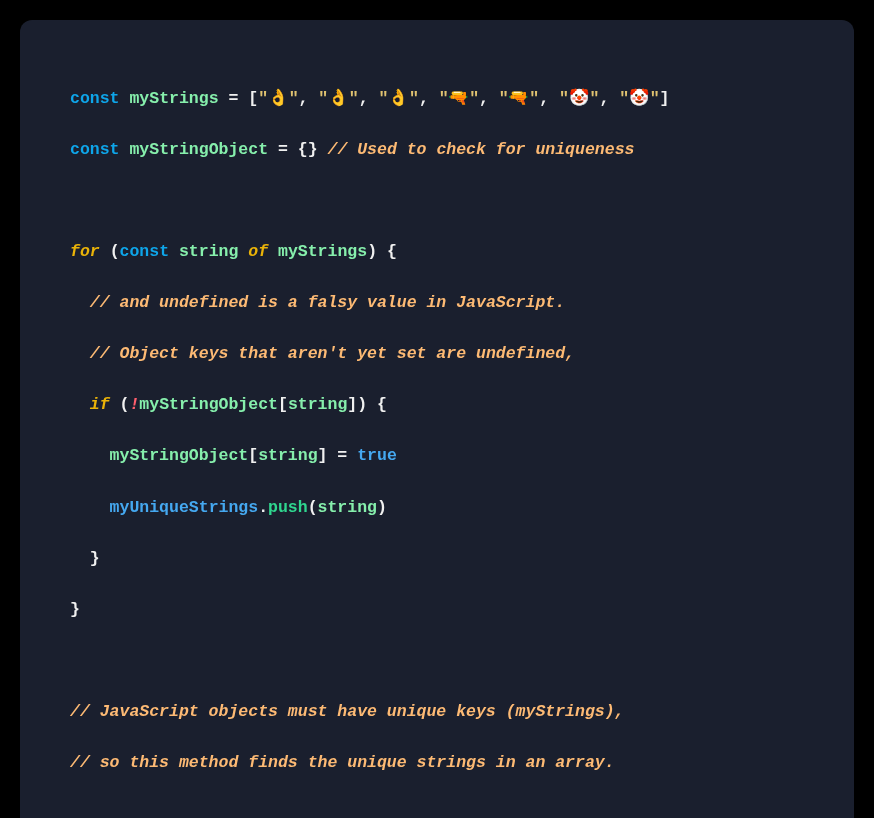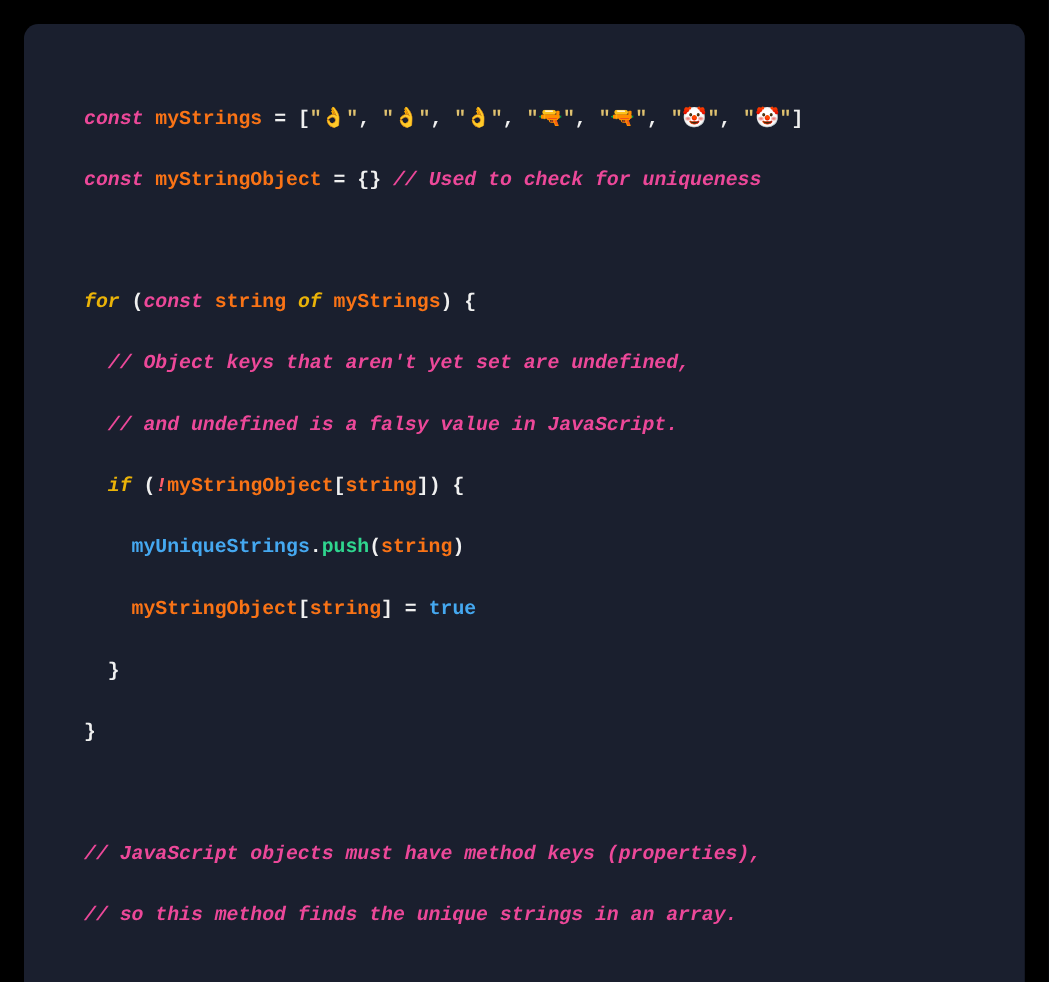--- a/index.html
+++ b/index.html
@@ -21,49 +21,49 @@
     box-shadow: 0 4px 20px rgba(0,0,0,0.5);
   }
   .code-block {
     font-size: 16.5px;
     line-height: 1.55;
     white-space: pre;
     overflow-x: auto;
     color: #e6e6e6;
   }
   .line { display: block; }
-  .kw-decl   { color: #ec4899; font-style: italic; }    
+  .kw-decl   { color: #0ea5e9; }    
   .kw-flow   { color: #eab308; font-style: italic; }    
   .kw-not    { color: #ff5e6c; font-style: italic; }    
-  .ident     { color: #f97316; }                          
+  .ident     { color: #86efac; }                          
   .ident-obj { color: #45a8f0; }                          
   .punct     { color: #f0f0f0; }                          
   .string    { color: #e0c270; }                          
-  .comment   { color: #ec4899; font-style: italic; font-family: Liberation Mono, monospace; }
+  .comment   { color: #fdba74; font-style: italic; font-family: Liberation Mono, monospace; }
   .method    { color: #2fd68f; font-weight: bold; }       
   .bool      { color: #45a8f0; }
 </style>
 </head>
 <body>
 
 <div class="code-card">
 <div class="code-block">
 <span class="line"><span class="kw-decl">const</span><span class="punct"> </span><span class="ident">myStrings</span><span class="punct"> = </span><span class="punct">[</span><span class="string"><span>"</span><span>👌</span><span>"</span></span><span class="punct">, </span><span class="string"><span>"</span><span>👌</span><span>"</span></span><span class="punct">, </span><span class="string"><span>"</span><span>👌</span><span>"</span></span><span class="punct">, </span><span class="string"><span>"</span><span>🔫</span><span>"</span></span><span class="punct">, </span><span class="string"><span>"</span><span>🔫</span><span>"</span></span><span class="punct">, </span><span class="string"><span>"</span><span>🤡</span><span>"</span></span><span class="punct">, </span><span class="string"><span>"</span><span>🤡</span><span>"</span></span><span class="punct">]</span></span>
 <span class="line"><span class="kw-decl">const</span><span class="punct"> </span><span class="ident">myStringObject</span><span class="punct"> = </span><span class="punct">{}</span><span class="punct"> </span><span class="comment">// Used to check for uniqueness</span></span>
 <span class="line"> </span>
 <span class="line"><span class="kw-flow">for</span><span class="punct"> </span><span class="punct">(</span><span class="kw-decl">const</span><span class="punct"> </span><span class="ident">string</span><span class="punct"> </span><span class="kw-flow">of</span><span class="punct"> </span><span class="ident">myStrings</span><span class="punct">)</span><span class="punct"> </span><span class="punct">{</span></span>
+<span class="line">  <span class="comment">// and undefined is a falsy value in JavaScript.</span></span>
 <span class="line">  <span class="comment">// Object keys that aren't yet set are undefined,</span></span>
-<span class="line">  <span class="comment">// and undefined is a falsy value in JavaScript.</span></span>
 <span class="line">  <span class="kw-flow">if</span><span class="punct"> </span><span class="punct">(</span><span class="kw-not">!</span><span class="ident">myStringObject</span><span class="punct">[</span><span class="ident">string</span><span class="punct">]</span><span class="punct">)</span><span class="punct"> </span><span class="punct">{</span></span>
+<span class="line">    <span class="ident">myStringObject</span><span class="punct">[</span><span class="ident">string</span><span class="punct">]</span><span class="punct"> = </span><span class="bool">true</span></span>
 <span class="line">    <span class="ident-obj">myUniqueStrings</span><span class="punct">.</span><span class="method">push</span><span class="punct">(</span><span class="ident">string</span><span class="punct">)</span></span>
-<span class="line">    <span class="ident">myStringObject</span><span class="punct">[</span><span class="ident">string</span><span class="punct">]</span><span class="punct"> = </span><span class="bool">true</span></span>
 <span class="line">  <span class="punct">}</span></span>
 <span class="line"><span class="punct">}</span></span>
 <span class="line"> </span>
-<span class="line"><span class="comment">// JavaScript objects must have method keys (properties),</span></span>
+<span class="line"><span class="comment">// JavaScript objects must have unique keys (myStrings),</span></span>
 <span class="line"><span class="comment">// so this method finds the unique strings in an array.</span></span>
 
 
 
 
 
 
 
 
 

